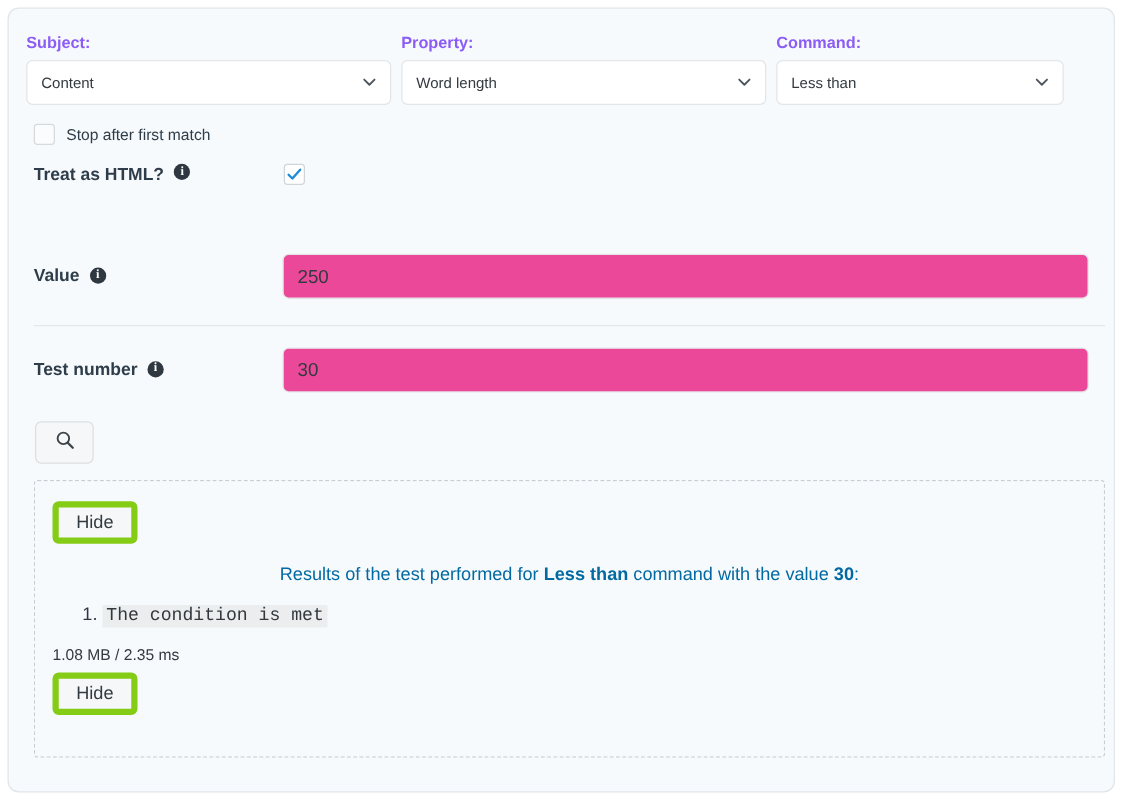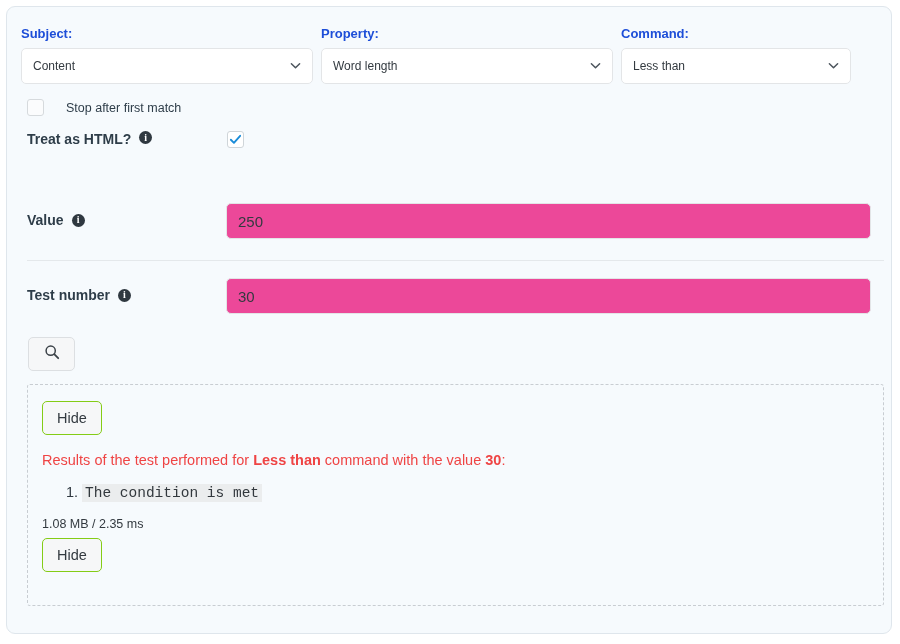--- a/index.html
+++ b/index.html
@@ -39,21 +39,21 @@
     gap: 8px;
   }
   .selector-group { display: flex; flex-direction: column; }
   .sel-subject  { width: 292px; }
   .sel-property { width: 292px; }
   .sel-command  { width: 230px; }
 
   .field-label {
     font-size: 13px;
     font-weight: bold;
-    color: #1d4ed8;
+    color: #8b5cf6;
     margin-bottom: 7px;
     line-height: 1.1;
   }
 
   .select-box {
     position: relative;
     height: 36px;
     background: #ffffff;
     border: 1px solid #e3e5e7;
     border-radius: 5px;
@@ -76,21 +76,21 @@
   }
   .chev svg { display: block; }
 
   
   .stopmatch {
     position: absolute;
     left: 20px;
     top: 92px;
     display: flex;
     align-items: center;
-    gap: 22px;
+    gap: 9px;
   }
   .cb-empty {
     width: 17px;
     height: 17px;
     border: 1px solid #d6dadd;
     border-radius: 3px;
     background: #fbfcfd;
     box-sizing: border-box;
     cursor: pointer;
   }
@@ -224,33 +224,34 @@
     border-radius: 3px;
     padding: 16px 14px;
   }
   .hide-btn {
     display: inline-flex;
     align-items: center;
     justify-content: center;
     height: 34px;
     padding: 0 14px;
     background: #f6f7f8;
-    border: 1px solid #84cc16;
+    border: 5px solid #84cc16;
     border-radius: 5px;
     box-sizing: border-box;
     font-size: 14.5px;
     color: #333a40;
     cursor: pointer;
     font-family: "Liberation Sans", sans-serif;
   }
   .results-sentence {
     margin-top: 17px;
     font-size: 14.5px;
-    color: #ef4444;
+    color: #0369a1;
     line-height: 1.2;
+    text-align: center;
   }
   .results-sentence b { font-weight: bold; }
   .results-list {
     margin: 14px 0 0 0;
     padding-left: 40px;
     font-size: 14.5px;
     color: #2f3840;
   }
   .results-list li { line-height: 1.3; }
   .mono-chip {

